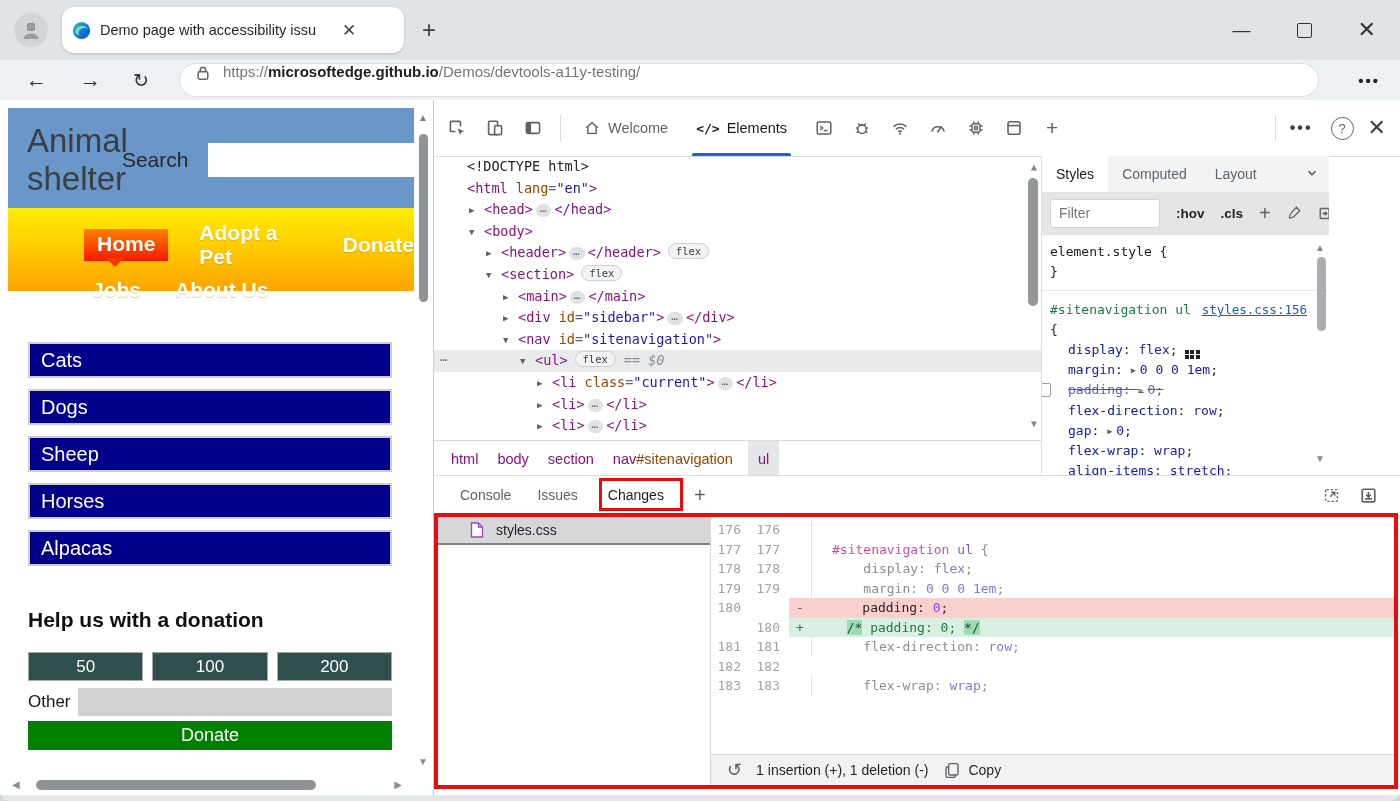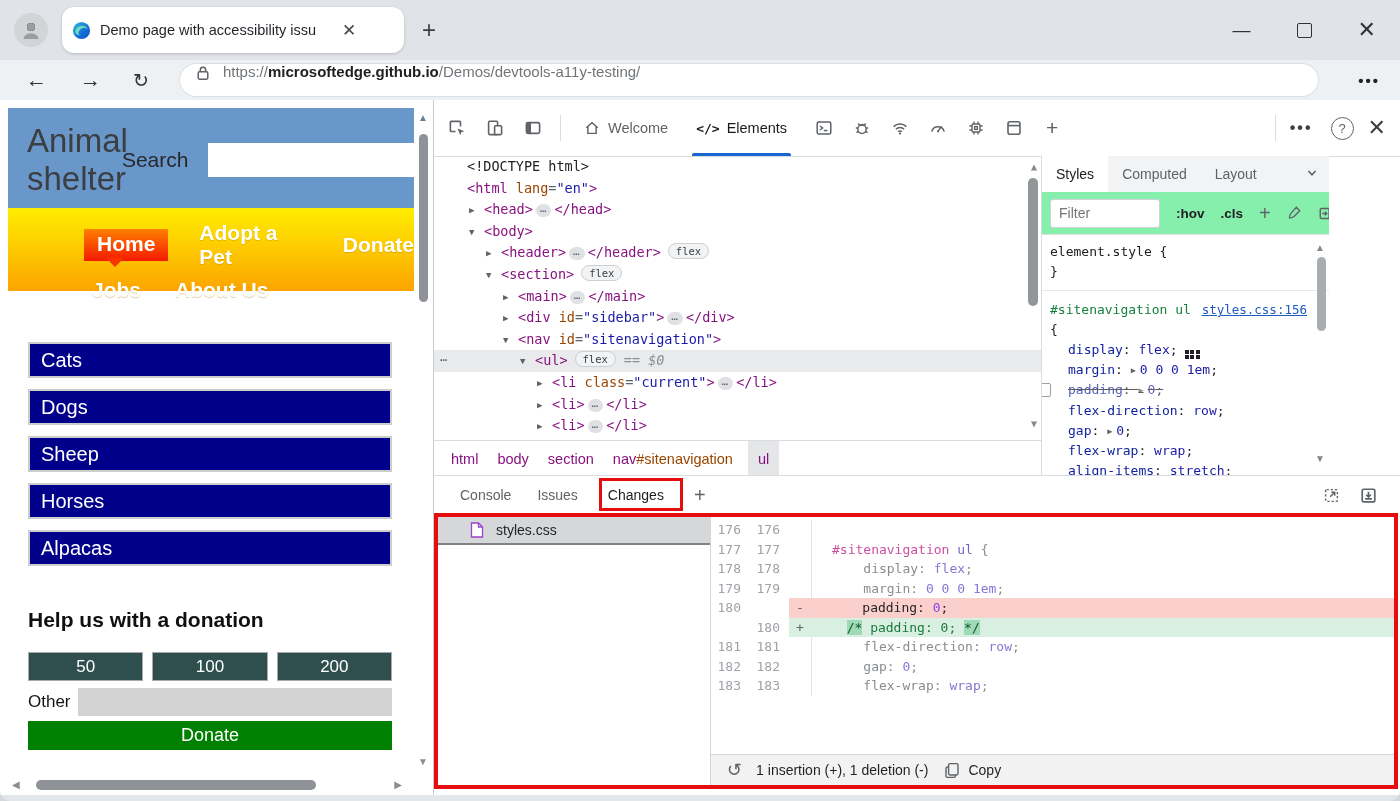--- a/index.html
+++ b/index.html
@@ -97,21 +97,21 @@
   .crumb{margin-left:15px;height:35px;display:flex;align-items:center;padding:0 2px;}
   .crumb.sel{background:#e4e6e8;padding:0 10px;margin-left:13px;}
   .bc-t{color:#881280;}
   .bc-i{color:#994500;}
   
   .styles-pane{position:absolute;top:56px;left:607px;width:288px;height:319px;border-left:1px solid #dadce0;box-sizing:border-box;overflow:hidden;}
   .sp-tabs{height:36px;background:#f1f3f4;display:flex;align-items:center;font-size:14px;color:#5f6368;}
   .sp-tab{padding:0 14px;height:36px;display:flex;align-items:center;}
   .sp-tab.active{background:#fff;color:#202124;}
   .sp-chevron{margin-left:auto;margin-right:10px;color:#5f6368;}
-  .sp-filterrow{height:42px;background:#86efac;border-bottom:1px solid #e0e0e0;display:flex;align-items:center;}
+  .sp-filterrow{height:42px;background:#e5e5e5;border-bottom:1px solid #e0e0e0;display:flex;align-items:center;}
   .filter-input{margin-left:8px;width:92px;height:27px;border:1px solid #d0d3d6;border-radius:3px;background:#fff;outline:none;
     font-size:14px;padding:0 8px;color:#202124;}
   .sp-toggle{font-size:13.5px;color:#202124;font-weight:700;margin-left:16px;}
   .sp-plus{font-size:20px;color:#5f6368;margin-left:16px;font-weight:400;}
   .sp-iconbtn{margin-left:14px;color:#5f6368;display:flex;align-items:center;}
   .sp-rules{font-family:"DejaVu Sans Mono",monospace;font-size:13px;line-height:19.7px;color:#202124;}
   .es-block{padding:7px 8px 9px;}
   .rule-block{border-top:1px solid #e8e8e8;padding:9px 8px 0;}
   .rule-head{display:flex;}
   .tk-sel{color:#15803d;}
@@ -541,24 +541,20 @@
               <span class="dnum">181</span>
               <span class="dnum">181</span>
               <span class="dband">
                 <span class="dsign"></span>
                 <span class="dcontent"><span class="tk-dprop">    flex-direction</span><span class="tk-dpun">: </span><span class="tk-dval">row</span><span class="tk-dpun">;</span></span>
               </span>
             </div>
             <div class="drow ctx">
               <span class="dnum">182</span>
               <span class="dnum">182</span>
-              <span class="dband">
-                <span class="dsign"></span>
-                <span class="dcontent"><span class="tk-dprop">    gap</span><span class="tk-dpun">: </span><span class="tk-dval">0</span><span class="tk-dpun">;</span></span>
-              </span>
             </div>
             <div class="drow ctx">
               <span class="dnum">183</span>
               <span class="dnum">183</span>
               <span class="dband">
                 <span class="dsign"></span>
                 <span class="dcontent"><span class="tk-dprop">    flex-wrap</span><span class="tk-dpun">: </span><span class="tk-dval">wrap</span><span class="tk-dpun">;</span></span>
               </span>
             </div>
           </div>

